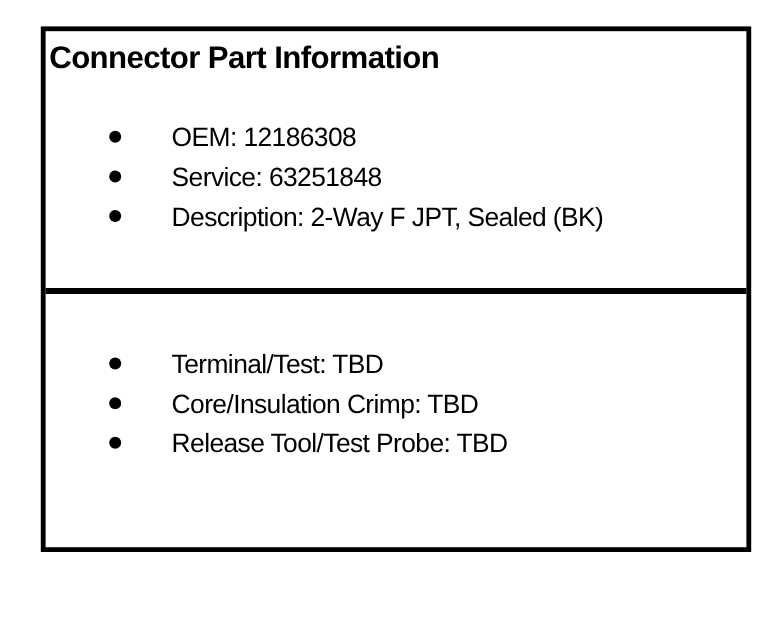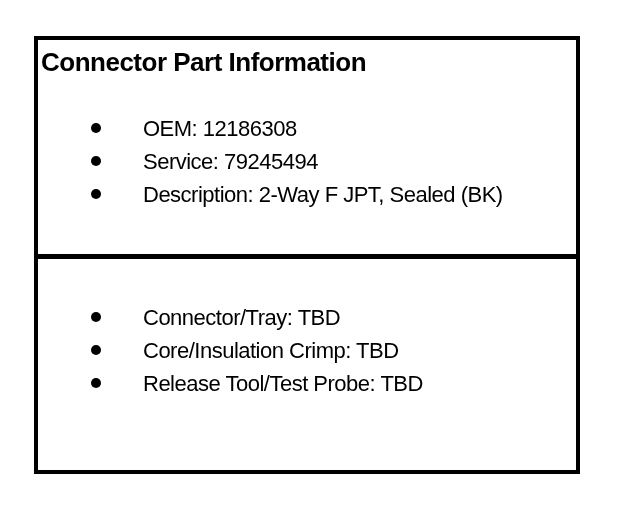--- a/index.html
+++ b/index.html
@@ -6,22 +6,22 @@
     margin: 0;
     padding: 0;
     width: 640px;
     height: 518px;
     background: #ffffff;
     overflow: hidden;
   }
   .panel {
     position: absolute;
     left: 34px;
-    top: 36px;
-    width: 546px;
+    top: 22px;
+    width: 592px;
     height: 438px;
     box-sizing: border-box;
     border: 4px solid #000000;
     background: #ffffff;
     font-family: "Liberation Sans", sans-serif;
     color: #000000;
   }
   .section {
     box-sizing: border-box;
     overflow: hidden;
@@ -77,36 +77,36 @@
 
   <div class="section first">
     <div class="section-title">Connector Part Information</div>
     <ul class="bullet-list">
       <li>
         <span class="bullet-dot"></span>
         <span>OEM: 12186308</span>
       </li>
       <li>
         <span class="bullet-dot"></span>
-        <span>Service: 79245494</span>
+        <span>Service: 63251848</span>
       </li>
       <li>
         <span class="bullet-dot"></span>
         <span>Description: 2-Way F JPT, Sealed (BK)</span>
       </li>
     </ul>
   </div>
 
   <div class="divider"></div>
 
   <div class="section second">
     <ul class="bullet-list">
       <li>
         <span class="bullet-dot"></span>
-        <span>Connector/Tray: TBD</span>
+        <span>Terminal/Test: TBD</span>
       </li>
       <li>
         <span class="bullet-dot"></span>
         <span>Core/Insulation Crimp: TBD</span>
       </li>
       <li>
         <span class="bullet-dot"></span>
         <span>Release Tool/Test Probe: TBD</span>
       </li>
     </ul>

